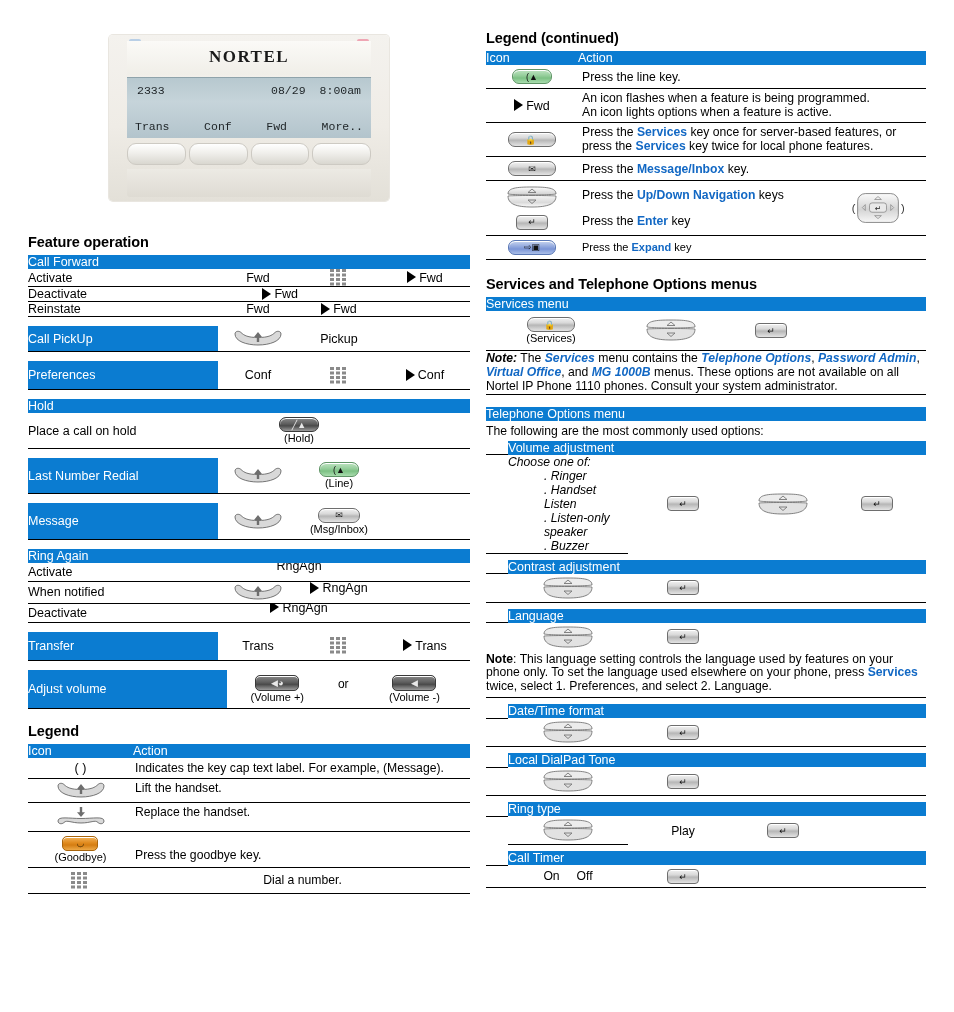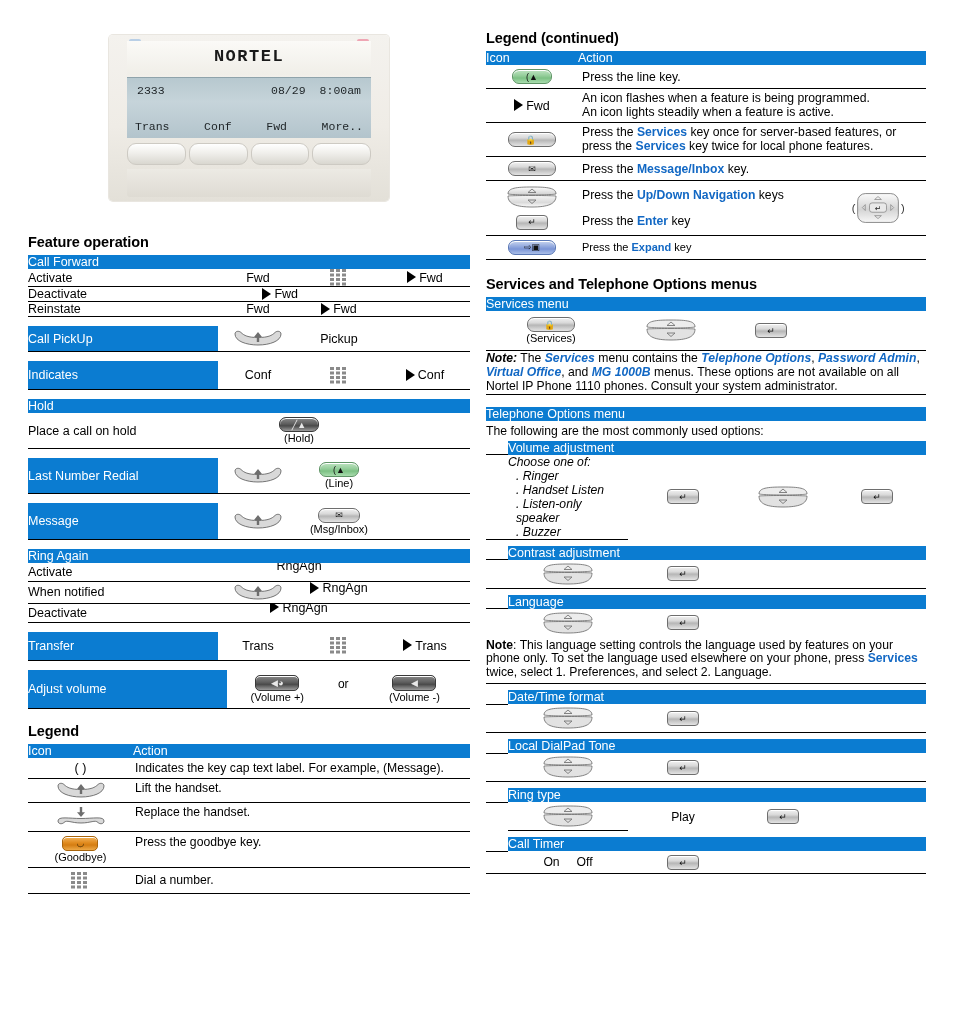--- a/index.html
+++ b/index.html
@@ -112,21 +112,21 @@
     box-shadow:0 0 0 1px #e9e6e0;
   }
   .ph-tabL{position:absolute;left:20px;top:4px;width:12px;height:16px;background:#b9cfe6;border-radius:2px;}
   .ph-tabR{position:absolute;right:20px;top:4px;width:12px;height:16px;background:#efa6b4;border-radius:2px;}
   .ph-brandbar{
     position:absolute;left:18px;right:18px;top:6px;height:34px;
     background:linear-gradient(to bottom,#fbfaf7,#f0eee8);
   }
   .ph-brand{
     position:absolute;left:0;right:0;top:6px;text-align:center;
-    font-family:Liberation Mono, monospace;font-weight:bold;font-size:17px;
+    font-family:Liberation Serif, serif;font-weight:bold;font-size:17px;
     letter-spacing:1.5px;color:#1a1a1a;
   }
   .ph-lcd{
     position:absolute;left:18px;right:18px;top:42px;height:60px;
     background:linear-gradient(to bottom,#b7c8cf 0%,#c6d4da 40%,#b3c4cc 100%);
     border-top:1px solid #8fa3ab;
   }
   .lcd-row1{
     position:absolute;left:10px;right:10px;top:6px;height:14px;
     font-family:"Liberation Mono", monospace;font-size:11.5px;color:#1d2326;
@@ -159,21 +159,21 @@
     font-size:12.2px;line-height:14.2px;padding:5px 2px 6px 14px;
   }
   .note b{font-weight:bold;font-style:italic;}
   .bl{color:#1268c4;font-weight:bold;}
 
   .indent-head{
     background:#0b7cd1;color:#fff;font-size:12.5px;padding:2px 4px 3px 4px;
   }
 
   .optwrap{font-size:12.2px;line-height:14px;padding:3px 0 4px 14px;}
-  .optwrap .ul{padding-left:8px;}
+  .optwrap .ul{padding-left:8px;margin-left:28px;}
 
   .clipped{position:relative;overflow:hidden;}
   .clip-txt{position:relative;top:-6px;display:inline-block;font-size:12.5px;}
 </style>
 </head>
 <body>
 
 <div class="page">
 
   <div class="phone">
@@ -298,21 +298,21 @@
 
     <table class="ft">
       <colgroup>
           <col style="width:190px">
           <col style="width:80px">
           <col style="width:82px">
           <col style="width:90px">
         </colgroup>
       <tbody>
           <tr class="rule-thin">
-        <td class="bluebar">Indicates</td>
+        <td class="bluebar">Preferences</td>
         <td class="cellc" style="padding:7px 0;">Conf</td>
         <td class="cellc">
           <svg class="dialpad" viewBox="0 0 19 17">
                 <g fill="#8a8a8a">
             <rect x="0" y="0" width="4" height="3"></rect>
                   <rect x="6" y="0" width="4" height="3"></rect>
                   <rect x="12" y="0" width="4" height="3"></rect>
             <rect x="0" y="4.5" width="4" height="3"></rect>
                   <rect x="6" y="4.5" width="4" height="3"></rect>
                   <rect x="12" y="4.5" width="4" height="3"></rect>
@@ -572,42 +572,42 @@
         </td>
         <td style="font-size:12.2px;padding-left:2px;vertical-align:top;padding-top:2px;">Replace the handset.</td>
       </tr>
       <tr class="rule-thin">
         <td class="cellc" style="padding:4px 0 3px;">
           <span class="keyholder">
             <span class="key orange k-good"><span class="key-glyph">◡</span></span>
             <span class="cap">(Goodbye)</span>
           </span>
         </td>
-        <td style="font-size:12.2px;padding-left:2px;vertical-align:top;padding-top:3px;">Press the goodbye key.</td>
+        <td style="font-size:12.2px;padding-left:2px;vertical-align:top;padding-top:16px;">Press the goodbye key.</td>
       </tr>
       <tr class="rule-thin">
         <td class="cellc" style="padding:4px 0;">
           <svg class="dialpad" viewBox="0 0 19 17">
                 <g fill="#8a8a8a">
             <rect x="0" y="0" width="4" height="3"></rect>
                   <rect x="6" y="0" width="4" height="3"></rect>
                   <rect x="12" y="0" width="4" height="3"></rect>
             <rect x="0" y="4.5" width="4" height="3"></rect>
                   <rect x="6" y="4.5" width="4" height="3"></rect>
                   <rect x="12" y="4.5" width="4" height="3"></rect>
             <rect x="0" y="9" width="4" height="3"></rect>
                   <rect x="6" y="9" width="4" height="3"></rect>
                   <rect x="12" y="9" width="4" height="3"></rect>
             <rect x="0" y="13.5" width="4" height="3"></rect>
                   <rect x="6" y="13.5" width="4" height="3"></rect>
                   <rect x="12" y="13.5" width="4" height="3"></rect>
           </g>
               </svg>
         </td>
-        <td style="font-size:12.2px;padding-left:2px;">Dial a number.</td>
+        <td style="font-size:12.2px;padding-left:2px;text-align:center;">Dial a number.</td>
       </tr>
     </tbody>
       </table>
   </div>
 
   <div class="col-right">
     <div style="height:30px"></div>
     <h2 class="sect">Legend (continued)</h2>
 
     <table class="ft">
@@ -628,21 +628,21 @@
         </td>
         <td colspan="2" style="font-size:12.2px;padding-left:4px;">Press the line key.</td>
       </tr>
 
       <tr class="rule-thin">
         <td class="cellc" style="padding:4px 0;font-size:12.2px;">
           <span class="tri-wrap"><i class="tri"></i><span>Fwd</span></span>
         </td>
         <td colspan="2" style="font-size:12.2px;line-height:13.5px;padding:3px 0 3px 4px;">
           <div>An icon flashes when a feature is being programmed.</div>
-          <div>An icon lights steadily when a feature is active.</div>
+          <div>An icon lights options when a feature is active.</div>
         </td>
       </tr>
 
       <tr class="rule-thin">
         <td class="cellc" style="padding:4px 0;">
           <span class="key k-wide"><span class="key-glyph">🔒 </span></span>
         </td>
         <td colspan="2" style="font-size:12.2px;line-height:13.5px;padding:3px 0 3px 4px;">
           Press the <b class="bl">Services</b> key once for server-based features, or press the <b class="bl">Services</b> key twice for local phone features.
         </td>

